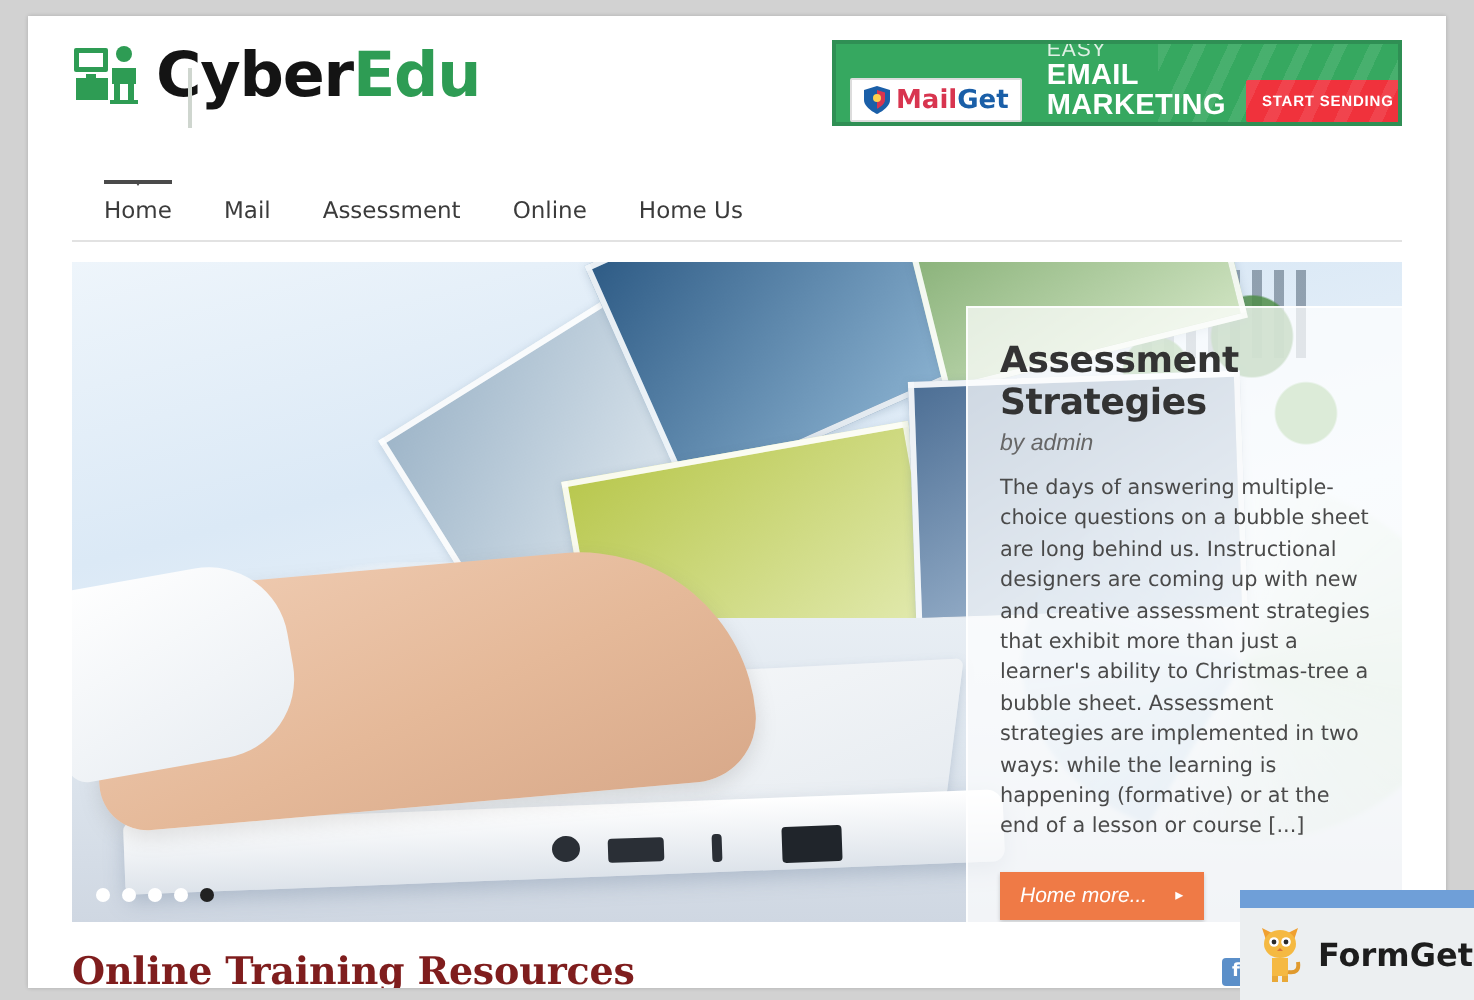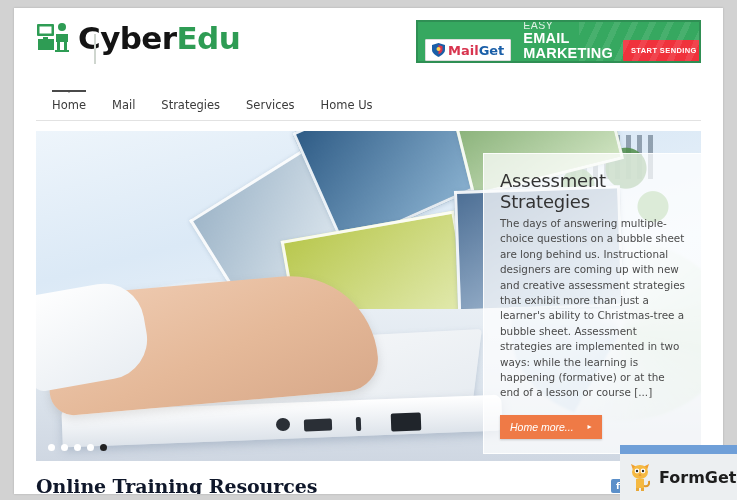--- a/index.html
+++ b/index.html
@@ -158,21 +158,21 @@
     filter:blur(1px);opacity:.8;
   }
   
   .caption{
     position:absolute;right:-1px;top:22px;width:219px;
     background:rgba(255,255,255,.72);
     border:1px solid rgba(255,255,255,.85);
     padding:16px 16px 14px 16px;box-sizing:border-box;
   }
   .caption h2{
-    margin:0 0 4px 0;font-size:18px;font-weight:normal;color:#333333;
+    margin:0 0 4px 0;font-size:18px;font-weight:bold;color:#333333;
     font-family:"DejaVu Sans",sans-serif;letter-spacing:-.2px;
   }
   .caption .by{
     margin:0 0 9px 0;font-size:11.5px;font-style:italic;color:#666666;
   }
   .caption p.body{
     margin:0;font-size:10.4px;line-height:1.48;color:#4a4a4a;
     font-family:"DejaVu Sans",sans-serif;
   }
   .readmore{
@@ -183,21 +183,21 @@
   }
   .readmore .arr{margin-left:14px;font-style:normal;font-size:8px;}
   .dots{position:absolute;left:12px;bottom:10px;display:flex;gap:6px;}
   .dots span{width:7px;height:7px;border-radius:50%;background:#ffffff;display:block;cursor:pointer;}
   .dots span.on{background:#222222;}
   
   .below{
     position:relative;margin:14px 22px 0 22px;height:60px;
   }
   .below h1{
-    margin:0;font-family:"DejaVu Serif", serif;font-size:19px;color:#0f172a;
+    margin:0;font-family:"DejaVu Serif", serif;font-size:19px;color:#7f1d1d;
     font-weight:bold;letter-spacing:-.1px;
   }
   .socials{position:absolute;right:0;top:4px;display:flex;gap:5px;}
   .soc{width:14px;height:14px;border-radius:2px;display:flex;align-items:center;justify-content:center;
        font-size:9px;font-weight:bold;color:#fff;cursor:pointer;font-family:"DejaVu Sans",sans-serif;}
   .soc.fb{background:#5b8fc9;}
   .soc.tw{background:#9ec8e6;}
   .soc.rss{background:#f08a33;}
   .soc.sh{background:#3c3c3c;position:relative;}
   .soc.sh::before{content:"";position:absolute;top:1px;left:1px;width:12px;height:3px;
@@ -259,22 +259,22 @@
           <div class="l2">EMAIL MARKETING</div>
         </div>
         <div class="ad-cta">START SENDING NOW</div>
       </div>
     </div>
 
     <div class="nav">
       <ul>
         <li class="active">Home</li>
         <li>Mail</li>
-        <li>Strategies</li>
-        <li>Services</li>
+        <li>Assessment</li>
+        <li>Online</li>
         <li>Home Us</li>
       </ul>
     </div>
 
     <div class="hero">
       <div class="hero-bg">
         <div class="sky"></div>
         <div class="city"></div>
         <div class="foliage"></div>
         <div class="fan">
@@ -293,20 +293,21 @@
           <div class="port usb"></div>
           <div class="port slot"></div>
           <div class="port rj"></div>
           <div class="hand"></div>
           <div class="cuff"></div>
         </div>
       </div>
 
       <div class="caption">
         <h2>Assessment Strategies</h2>
+        <p class="by">by admin</p>
         <p class="body">The days of answering multiple-choice questions on a bubble sheet are long behind us. Instructional designers are coming up with new and creative assessment strategies that exhibit more than just a learner's ability to Christmas-tree a bubble sheet. Assessment strategies are implemented in two ways: while the learning is happening (formative) or at the end of a lesson or course [...]</p>
         <button class="readmore">
           <span>Home more...</span>
           <span class="arr">▸</span>
         </button>
       </div>
 
       <div class="dots">
         <span></span>
         <span></span>

